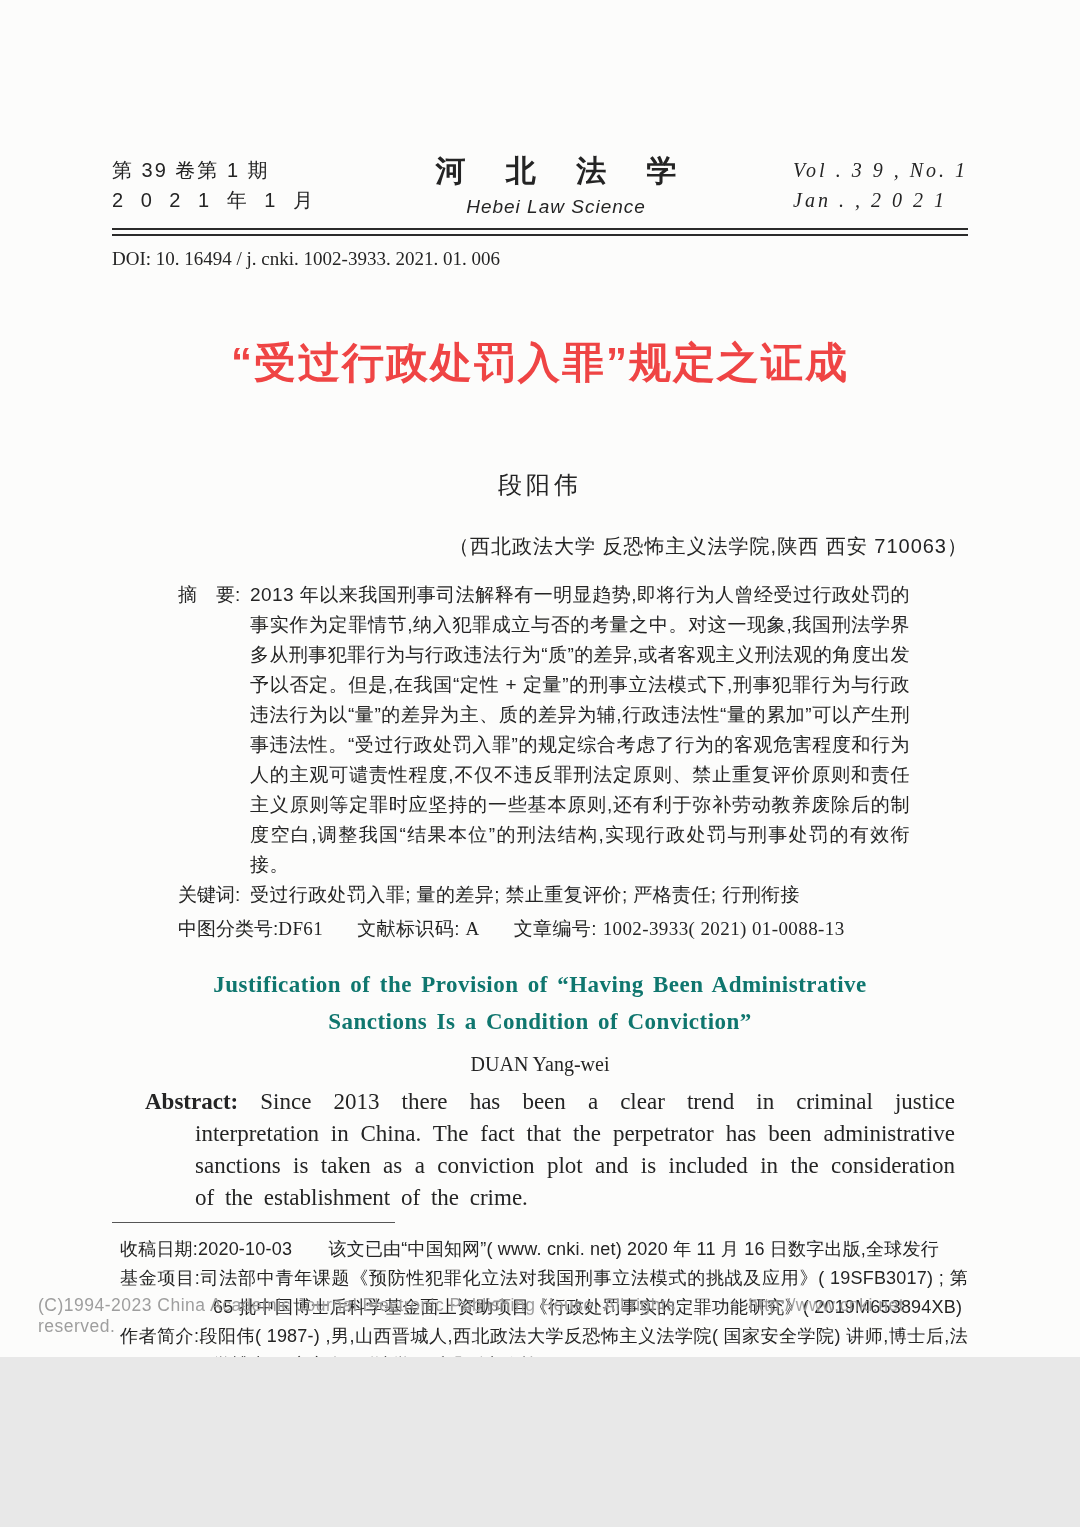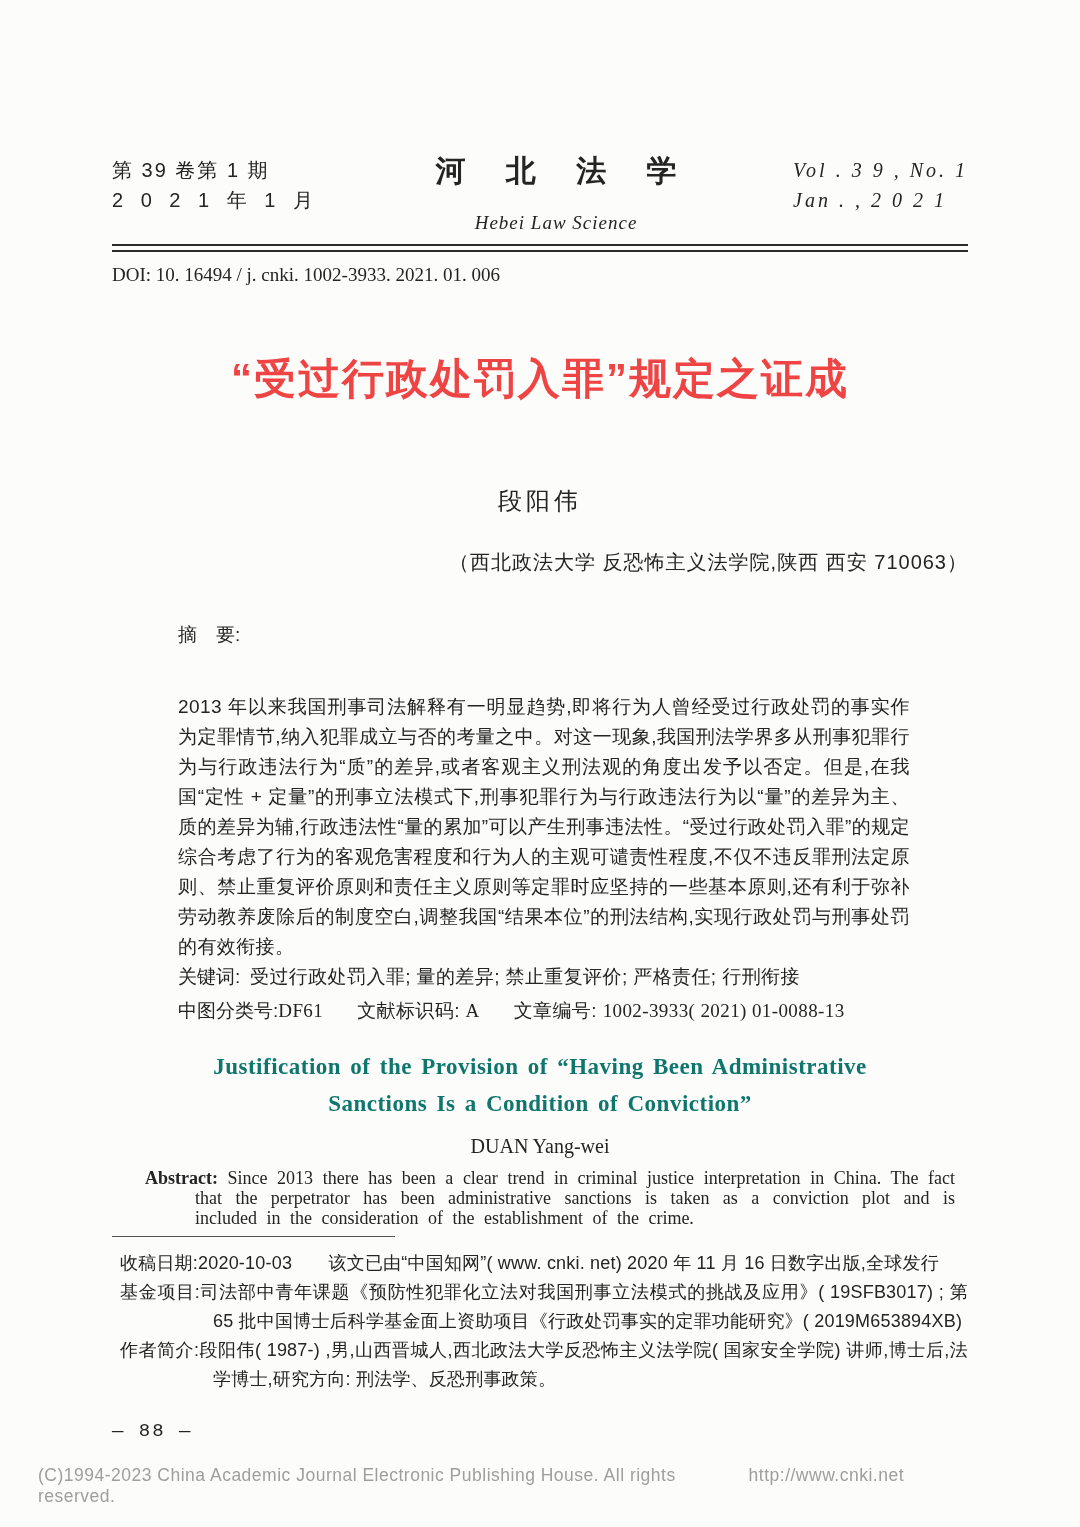--- a/index.html
+++ b/index.html
@@ -1,40 +1,40 @@
 <!DOCTYPE html>
 <html><head>
 <meta charset="utf-8">
 <style>
   html, body { margin: 0; padding: 0; background: #e8e8e8; }
   * { box-sizing: border-box; }
   .page {
     position: relative;
     width: 1080px;
-    height: 1527px;
+    height: 1357px;
     margin: 0 auto;
     background: #fcfcfb;
     color: #242424;
     font-family: "Liberation Sans", "DejaVu Sans", sans-serif;
     overflow: hidden;
   }
   .content { margin: 0 112px; width: 856px; }
 
   
   .journal-header {
     margin-top: 155px;
     display: flex;
     justify-content: space-between;
     align-items: flex-start;
   }
   .jh-left  { font-size: 20px; line-height: 30px; letter-spacing: 2px; }
   .jh-left .spaced { letter-spacing: 6px; }
   .jh-center { text-align: center; margin-top: -4px; }
   .journal-cn { font-size: 30px; font-weight: bold; letter-spacing: 16px; padding-left: 16px; }
-  .journal-en { font-size: 19px; font-style: italic; font-family: Liberation Serif, serif; margin-top: 20px; letter-spacing: 1px; }
+  .journal-en { font-size: 19px; font-style: italic; font-family: Liberation Sans, sans-serif; margin-top: 4px; letter-spacing: 1px; }
   .jh-right { text-align: left; font-size: 20px; line-height: 30px;
               font-family: "Liberation Serif", "DejaVu Serif", serif; font-style: italic; letter-spacing: 3px; }
   .double-rule {
     margin-top: 10px; height: 8px;
     border-top: 2.5px solid #2b2b2b;
     border-bottom: 2px solid #2b2b2b;
   }
   .doi {
     margin-top: 10px; 
     font-family: "Liberation Serif", "DejaVu Serif", serif;
@@ -45,41 +45,41 @@
   .title {
     margin: 62px 0 0 0; text-align: center;
     font-size: 42px; font-weight: bold; letter-spacing: 2px;
     color: #ef4444; line-height: 58px;
   }
   .author { margin-top: 76px; text-align: center; font-size: 24px; letter-spacing: 4px; line-height: 34px; }
   .affiliation { margin-top: 30px; text-align: right; font-size: 20px; line-height: 28px; letter-spacing: 1px; }
 
   
   .abstract-row { display: flex; margin: 0 58px 0 66px; }
-  .abstract-row.first { margin-top: 44px; flex-direction: column; }
+  .abstract-row.first { margin-top: 20px; }
   .ab-label { flex: 0 0 72px; font-size: 19px; line-height: 30px; white-space: nowrap; }
   .ab-text  { flex: 1; margin: 0; font-size: 19px; line-height: 30px; text-align: justify; letter-spacing: 0.4px; }
   .classification { margin-top: 4px; }
   .classification .ab-text { text-align: left; }
   .val { font-family: "Liberation Serif", "DejaVu Serif", serif; }
   .gap { display: inline-block; width: 34px; }
 
   
   .en-title {
     margin-top: 22px; text-align: center;
     font-family: "Liberation Serif", "DejaVu Serif", serif;
     font-weight: bold; font-size: 23px; line-height: 37px; color: #0f766e;
     letter-spacing: 0.5px; word-spacing: 3px;
   }
   .en-author { margin-top: 10px; text-align: center; font-family: "Liberation Serif", "DejaVu Serif", serif; font-size: 20px; line-height: 28px; }
   .en-affiliation { margin-top: 2px; text-align: center; font-family: "Liberation Serif", "DejaVu Serif", serif; font-size: 17px; line-height: 26px; }
   .en-abstract {
     margin: 8px 13px 0 33px;
     font-family: "Liberation Serif", "DejaVu Serif", serif;
-    font-size: 18px; line-height: 20px;
+    font-size: 23px; line-height: 32px;
     text-align: justify; word-spacing: 5px;
     padding-left: 50px; text-indent: -50px;
   }
   .en-ab-label { font-weight: bold; }
 
   
   .fn-rule { margin-top: 8px; width: 283px; border-top: 1.5px solid #555; }
   .footnotes { margin-top: 12px; margin-left: 8px; }
   .fn {
     margin: 0; font-size: 18px; line-height: 29px;

